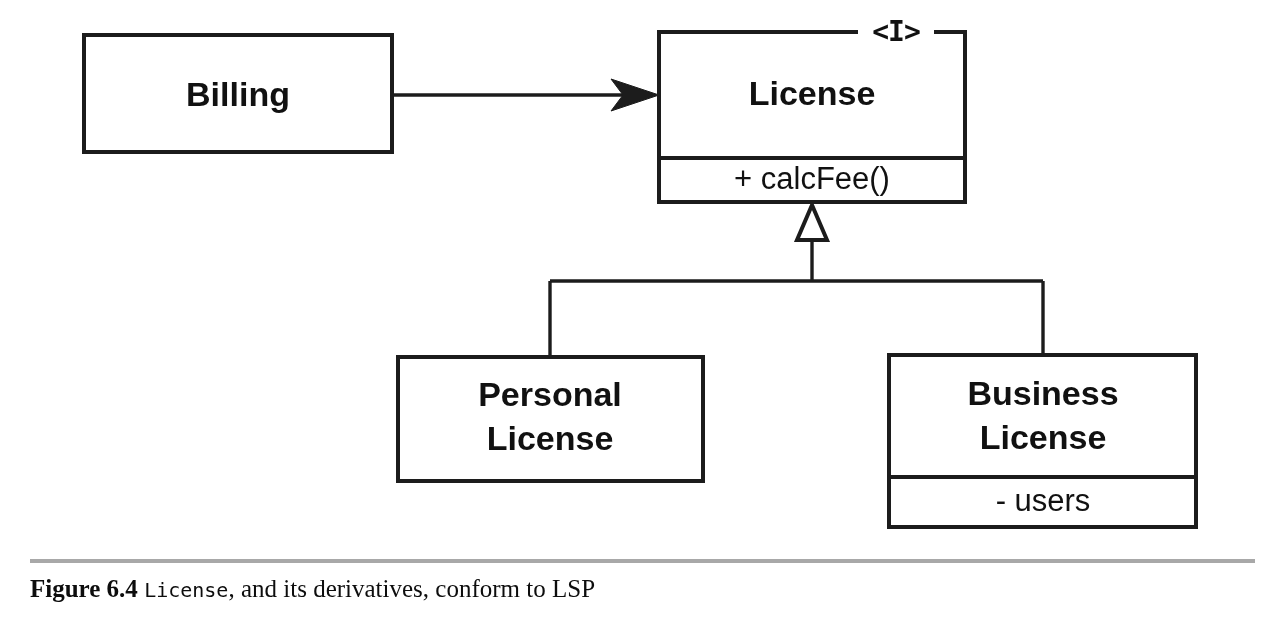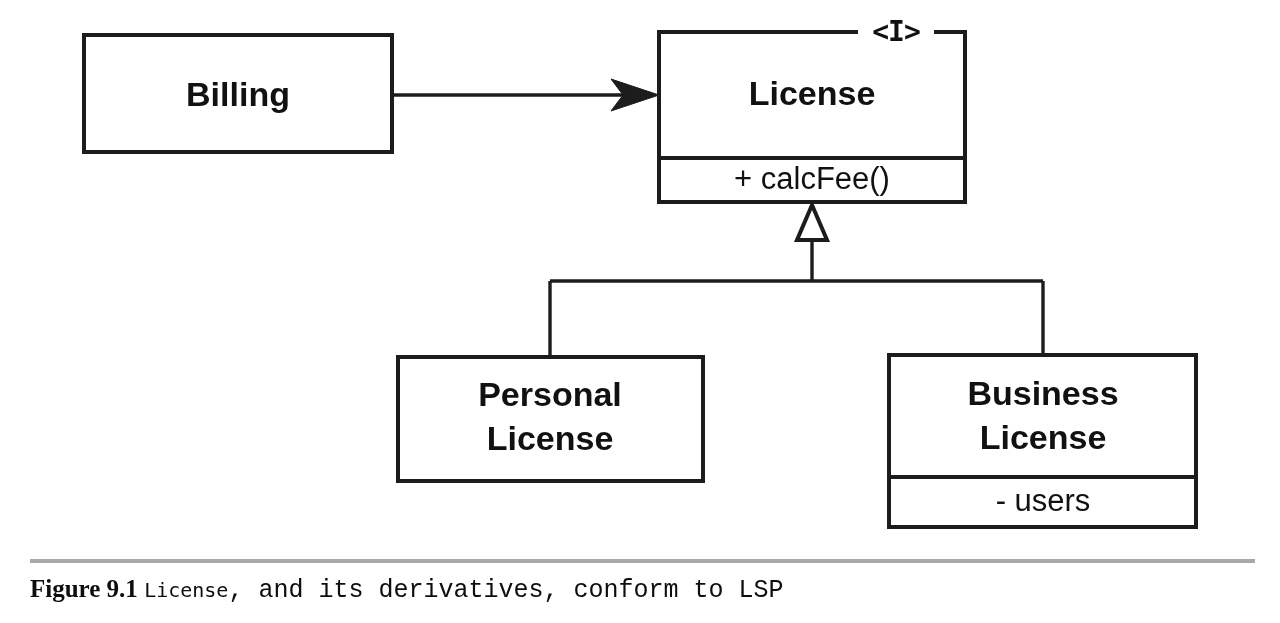--- a/index.html
+++ b/index.html
@@ -109,21 +109,21 @@
   .cap-label {
     font-family: "Liberation Serif", serif;
     font-weight: bold;
   }
   .cap-mono {
     font-family: "DejaVu Sans Mono", monospace;
     font-size: 20px;
     font-weight: normal;
   }
   .cap-rest {
-    font-family: Liberation Mono, monospace;
+    font-family: Liberation Serif, serif;
     font-weight: normal;
   }
 </style>
 </head>
 <body>
 
 <svg id="diagram-canvas" viewBox="0 0 1280 560" xmlns="http://www.w3.org/2000/svg">
 
    License (association) ============ --&gt;
   <g>
@@ -177,14 +177,14 @@
     <text class="class-name" x="1043" y="396">Business</text>
     <text class="class-name" x="1043" y="440">License</text>
     <text class="member-text" x="1043" y="503">- users</text>
   </g>
 
 </svg>
 
 <div id="caption-rule"></div>
 
 <div id="figure-caption">
-  <span class="cap-label">Figure 9.1</span><span>&nbsp;</span><span class="cap-mono">License</span><span class="cap-rest">, and its derivatives, conform to LSP</span>
+  <span class="cap-label">Figure 6.4</span><span>&nbsp;</span><span class="cap-mono">License</span><span class="cap-rest">, and its derivatives, conform to LSP</span>
 </div>
 
 </body></html>

